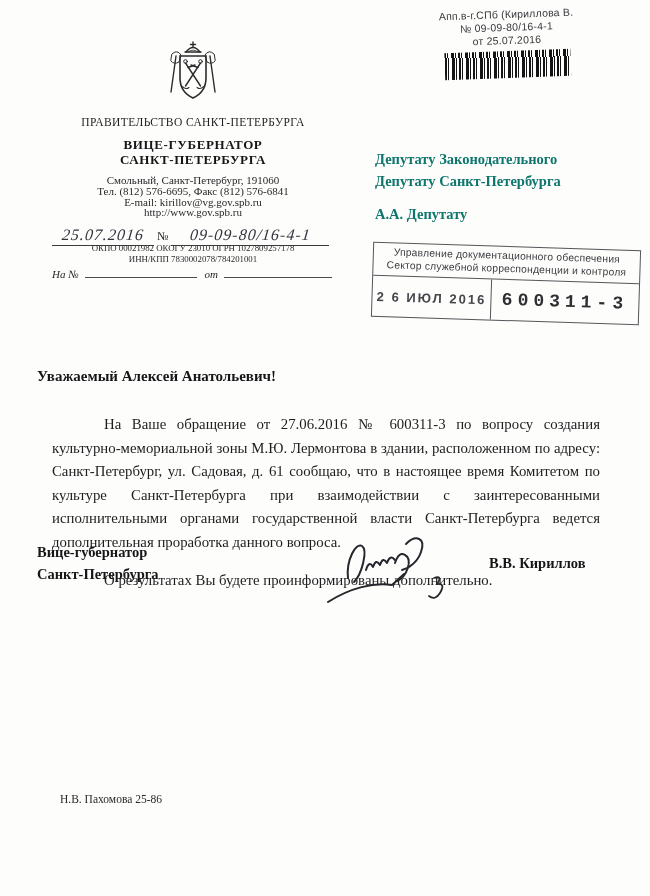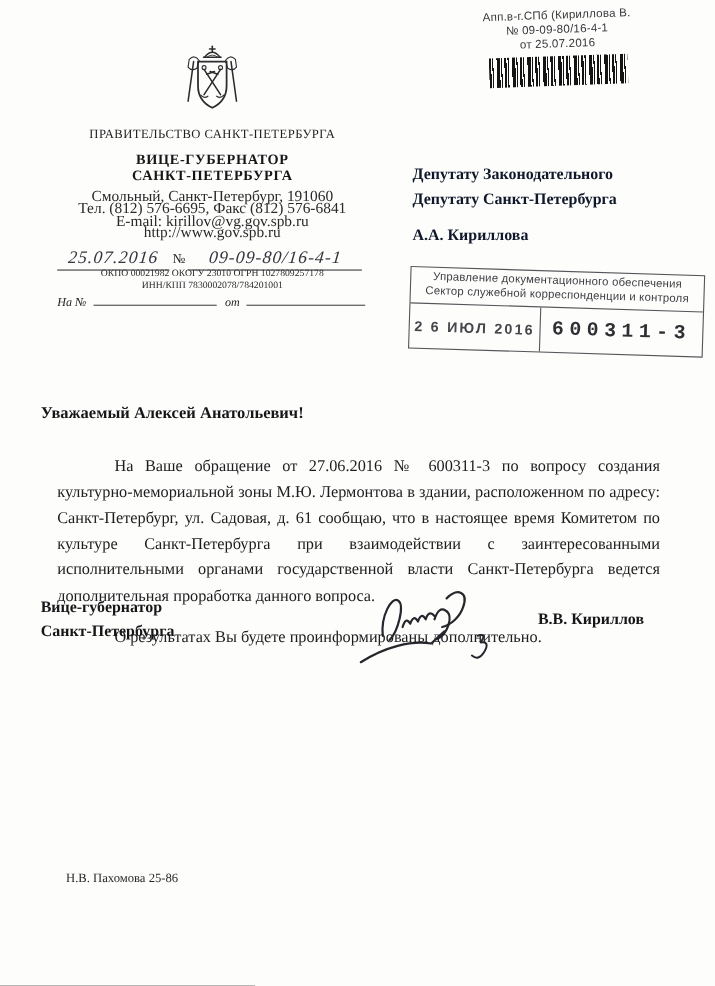--- a/index.html
+++ b/index.html
@@ -38,21 +38,21 @@
   }
   
   .letterhead{
     position:absolute; left:40px; top:40px; width:306px;
     text-align:center;
   }
   .crest{display:block;margin:0 auto 4px;}
   .gov-line{font-size:11.5px; letter-spacing:.4px; margin-top:12px; color:#1f1f21;}
   .vg-line{font-size:13px; font-weight:bold; letter-spacing:.6px; line-height:15px; color:#161618;}
   .vg-block{margin-top:9px;}
-  .addr{margin-top:8px; font-size:14px; line-height:10.8px; color:#29292b;}
+  .addr{margin-top:8px; font-size:11px; line-height:10.8px; color:#29292b;}
   .codes{margin-top:25px; font-size:8.8px; line-height:11px; color:#29292b;}
   
   .ref-line{
     position:absolute; left:52px; top:226px; width:300px;
     font-size:11px; color:#1f1f21; white-space:nowrap;
   }
   .hand{
     font-style:italic; font-size:16px; letter-spacing:1px;
     color:#33333d; transform:skewX(-6deg); display:inline-block;
   }
@@ -64,21 +64,21 @@
     position:absolute; left:52px; top:266px; width:300px;
     font-size:11px; color:#1f1f21; white-space:nowrap;font-style:italic;
   }
   .blank-ul{border-bottom:1px solid #4a4a4e; display:inline-block; height:11px;}
   .blank1{width:112px; margin-left:6px;}
   .blank2{width:108px; margin-left:6px;}
   .on-from{margin-left:8px;}
   
   .recipient{
     position:absolute; left:375px; top:148px; width:250px;
-    font-size:14.5px; font-weight:bold; line-height:22px; color:#0f172a;
+    font-size:14.5px; font-weight:bold; line-height:22px; color:#0f766e;
   }
   .recipient .name{margin-top:11px;}
   
   .office-stamp{
     position:absolute; left:372px; top:246px; width:266px;
     transform:rotate(1.8deg);
     border:1.5px solid #55555a;
     color:#3d3d42;
     font-family:"Liberation Sans", sans-serif;
   }
@@ -180,21 +180,21 @@
   <div class="ref-line">
     <span class="fill-ul ref-date"><span class="hand">25.07.2016</span></span><span class="nosign">№</span><span class="fill-ul ref-num"><span class="hand">09-09-80/16-4-1</span></span>
   </div>
   <div class="on-line">
     <span>На №</span><span class="blank-ul blank1"></span><span class="on-from">от</span><span class="blank-ul blank2"></span>
   </div>
 
   <div class="recipient">
     <div>Депутату Законодательного</div>
     <div>Депутату Санкт-Петербурга</div>
-    <div class="name">А.А. Кириллова</div>
+    <div class="name">А.А. Депутату</div>
   </div>
 
   <div class="office-stamp">
     <div class="hdr">
       <div>Управление документационного обеспечения</div>
       <div>Сектор служебной корреспонденции и контроля</div>
     </div>
     <div class="row">
       <div class="cell-date">2 6 ИЮЛ 2016</div>
       <div class="cell-num">600311-3</div>

